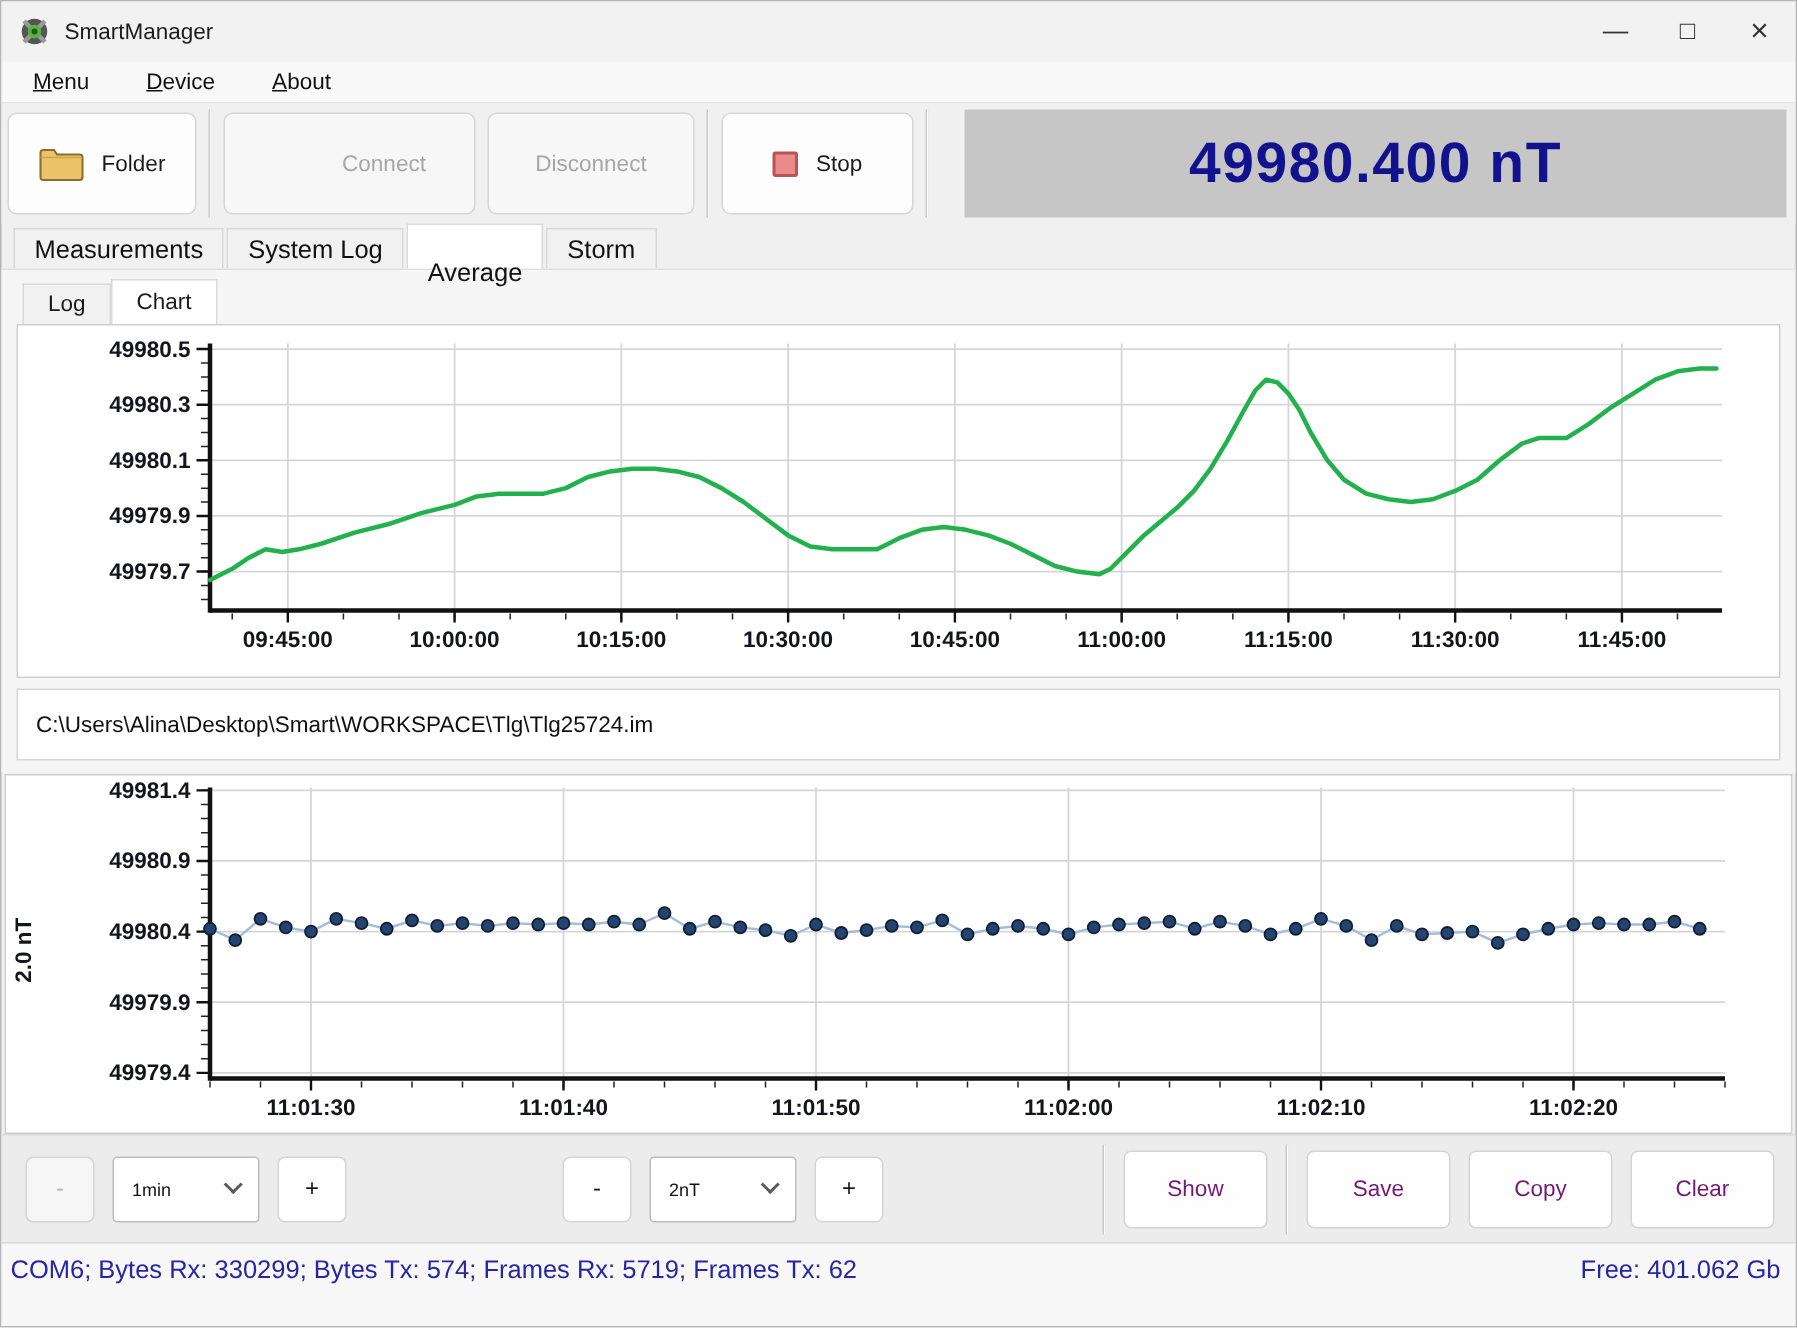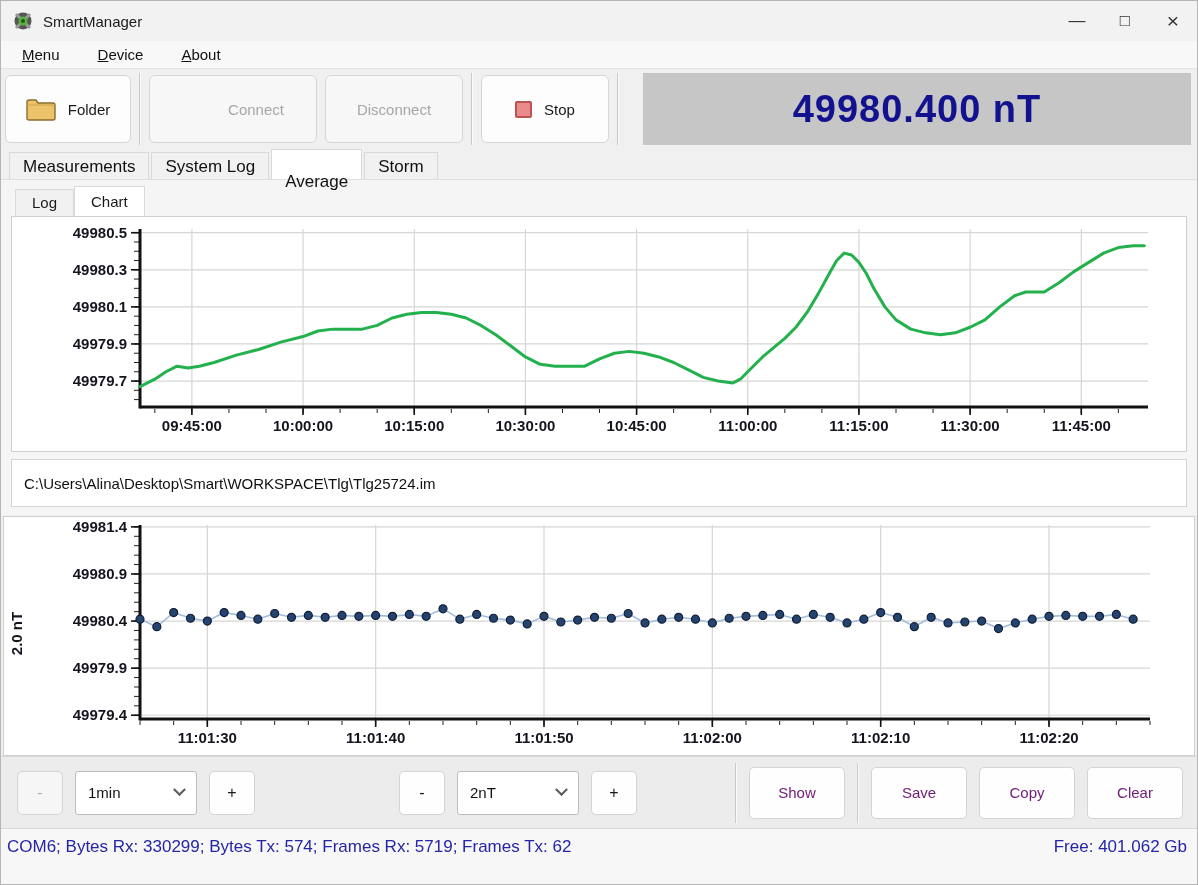--- a/index.html
+++ b/index.html
@@ -46,21 +46,21 @@
   
   .chart2-panel { margin:1px 2px 0; background:#ffffff; border:1px solid #cfcfcf; height:240px; position:relative; flex:0 0 auto; }
   .y-unit-label { position:absolute; left:-28px; top:108px; width:80px; text-align:center; transform:rotate(-90deg); font-size:15px; font-weight:bold; color:#14141e; }
 
   svg text { font-family:"Liberation Sans", sans-serif; font-size:15px; font-weight:bold; fill:#14141e; }
 
   
   .controls-bar { height:72px; background:#ececec; border-top:1px solid #d9d9d9; display:flex; align-items:center; padding:0 14px 0 16px; gap:12px; flex:0 0 auto; }
   .ctl-btn { width:46px; height:44px; background:#fefefe; border:1px solid #d4d4d4; border-radius:5px; display:flex; align-items:center; justify-content:center; font-size:16px; color:#1a1a1a; }
   .ctl-btn.disabled { color:#b4b4b4; background:#f6f6f6; }
-  .combo { width:122px; height:44px; background:#ffffff; border:1px solid #bdbdbd; border-radius:3px; display:flex; align-items:center; justify-content:space-between; padding:0 12px; font-size:15px; color:#111; }
+  .combo { width:98px; height:44px; background:#ffffff; border:1px solid #bdbdbd; border-radius:3px; display:flex; align-items:center; justify-content:space-between; padding:0 12px; font-size:12px; color:#111; }
   .chevron { width:9px; height:9px; border-right:2px solid #5a5a5a; border-bottom:2px solid #5a5a5a; transform:rotate(45deg) translate(-2px,-2px); }
   .gap-lg { width:120px; flex:0 0 auto; }
   .ctl-spacer { flex:1; }
   .big-btn { width:96px; height:52px; background:#fefefe; border:1px solid #d4d4d4; border-radius:5px; display:flex; align-items:center; justify-content:center; font-size:15px; color:#701a75; }
   .ctl-sep { width:2px; height:60px; background:#c9c9c9; border-right:1px solid #fafafa; flex:0 0 auto; }
 
   
   .statusbar { flex:1; background:#f7f7f7; border-top:1px solid #d8d8d8; display:flex; align-items:flex-start; justify-content:space-between; padding:8px 10px 0 6px; font-size:17px; color:#2525a6; }
 </style>
 </head>

